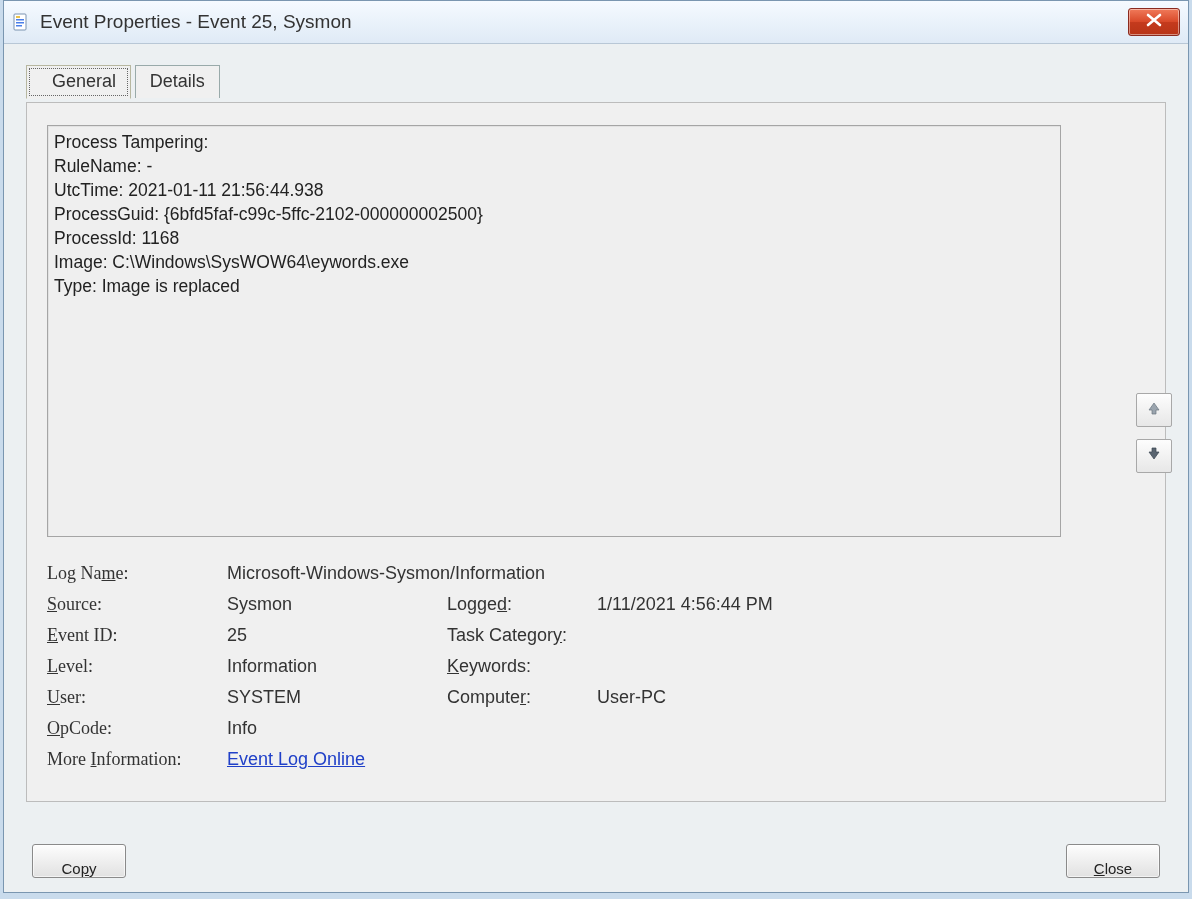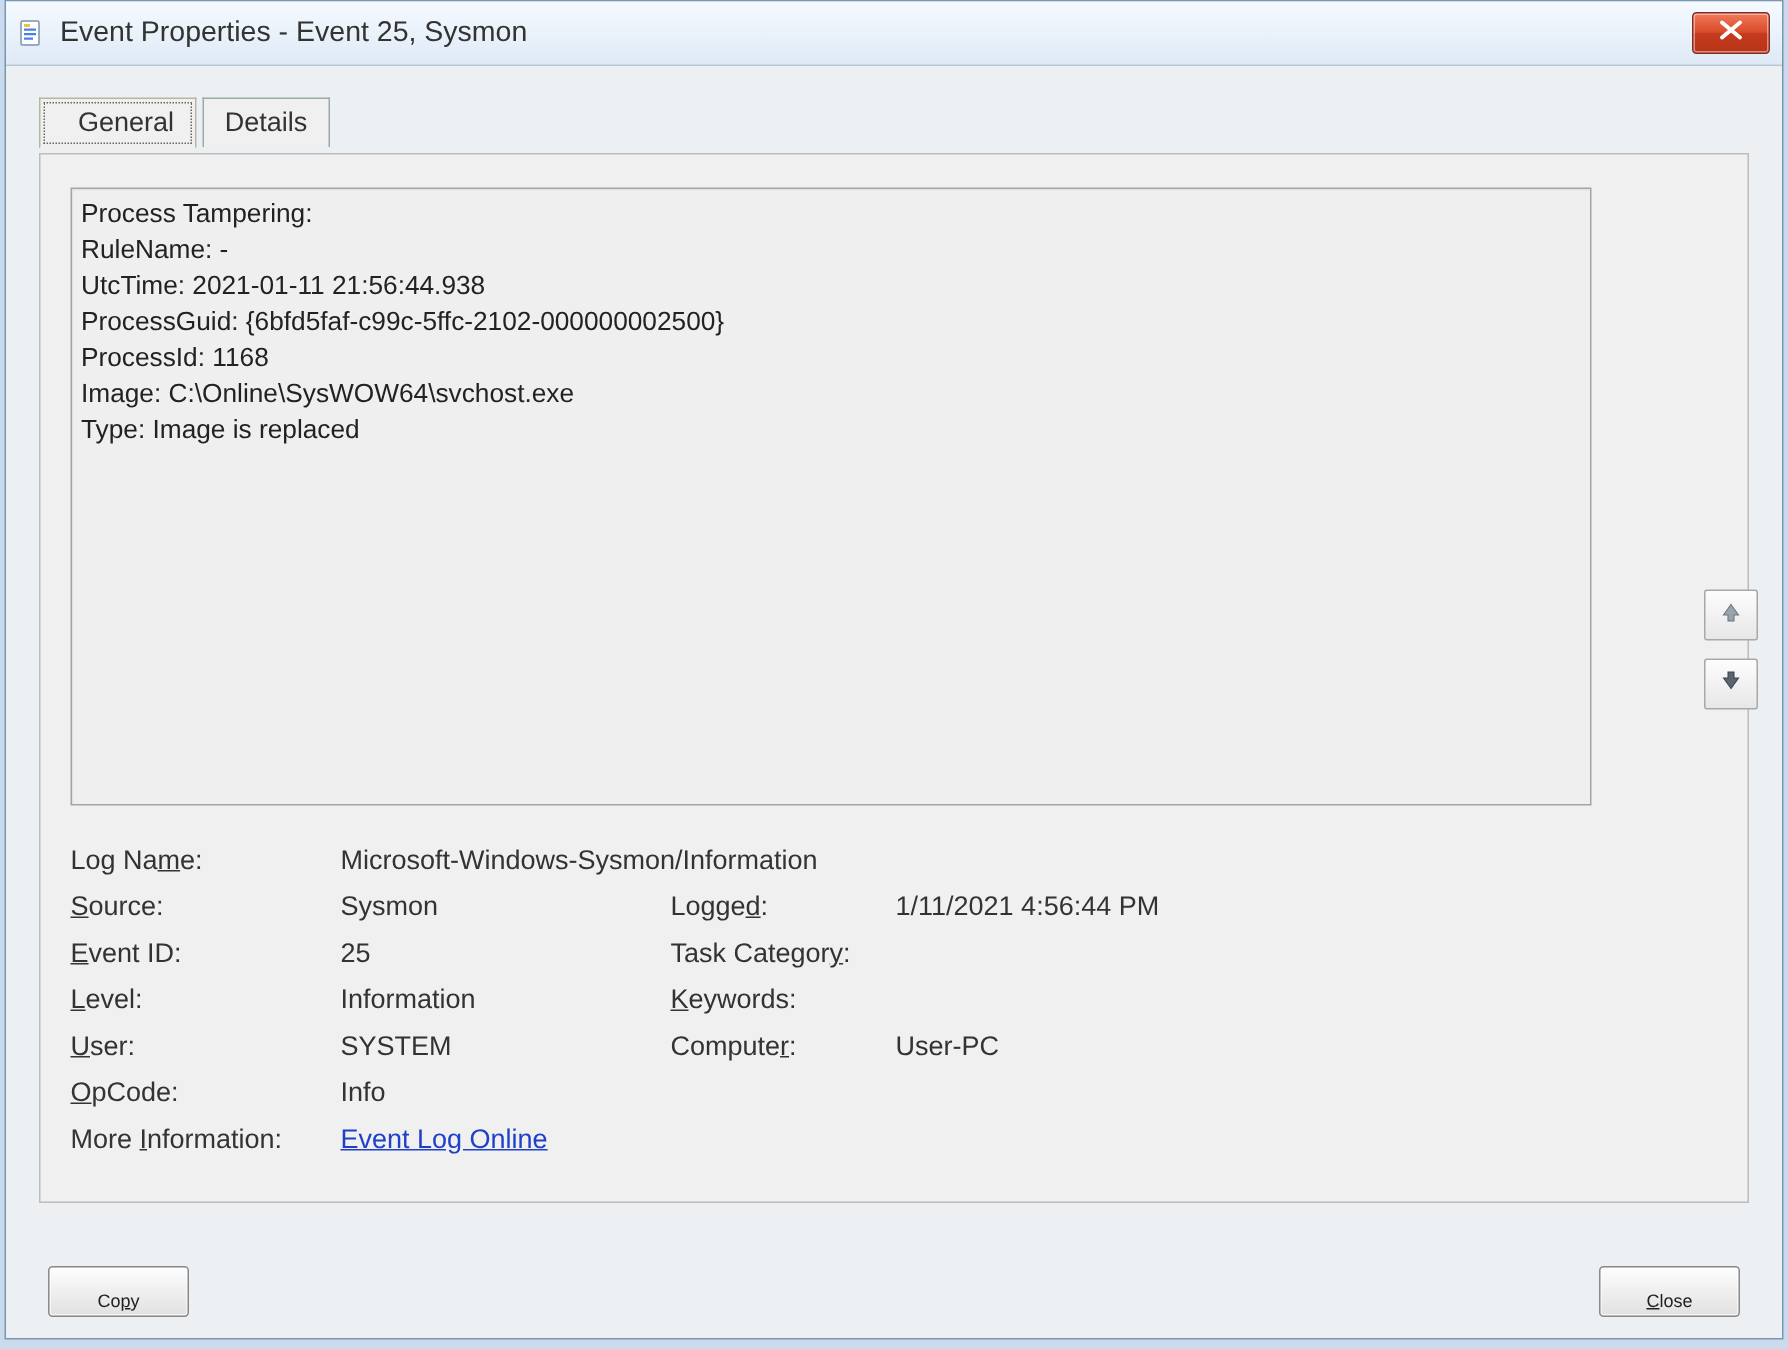--- a/index.html
+++ b/index.html
@@ -119,20 +119,21 @@
     color: #333;
   }
   .props .row {
     display: flex;
     margin-bottom: 3px;
     line-height: 28px;
   }
   .props .lab1 {
     width: 180px;
     flex: 0 0 auto;
+    font-family: Liberation Serif, serif;
   }
   .props .val1 {
     width: 220px;
     flex: 0 0 auto;
   }
   .props .lab2 {
     width: 150px;
     flex: 0 0 auto;
   }
   .props .val2 {
@@ -173,21 +174,21 @@
     justify-content: space-between;
     padding: 0 28px;
   }
   .btn {
     min-width: 94px;
     height: 34px;
     padding: 15px 18px;
     border: 1px solid #8a8a8a;
     border-radius: 3px;
     background: linear-gradient(#fdfdfd, #e1e1e1);
-    font-size: 12px;
+    font-size: 15px;
     color: #222;
     cursor: pointer;
     box-shadow: inset 0 0 0 1px rgba(255,255,255,0.6);
   }
 </style>
 </head>
 <body>
 
 <div class="window">
 
@@ -217,21 +218,21 @@
   </div>
 
   <div class="panel">
 
     <div class="desc-box">
       <div>Process Tampering:</div>
       <div>RuleName: -</div>
       <div>UtcTime: 2021-01-11 21:56:44.938</div>
       <div>ProcessGuid: {6bfd5faf-c99c-5ffc-2102-000000002500}</div>
       <div>ProcessId: 1168</div>
-      <div>Image: C:\Online\SysWOW64\svchost.exe</div>
+      <div>Image: C:\Windows\SysWOW64\eywords.exe</div>
       <div>Type: Image is replaced</div>
     </div>
 
     <div class="props">
 
       <div class="row">
         <span class="lab1">Log Na<span class="u">m</span>e:</span>
         <span class="val1" style="width:auto">Microsoft-Windows-Sysmon/Information</span>
       </div>
 

